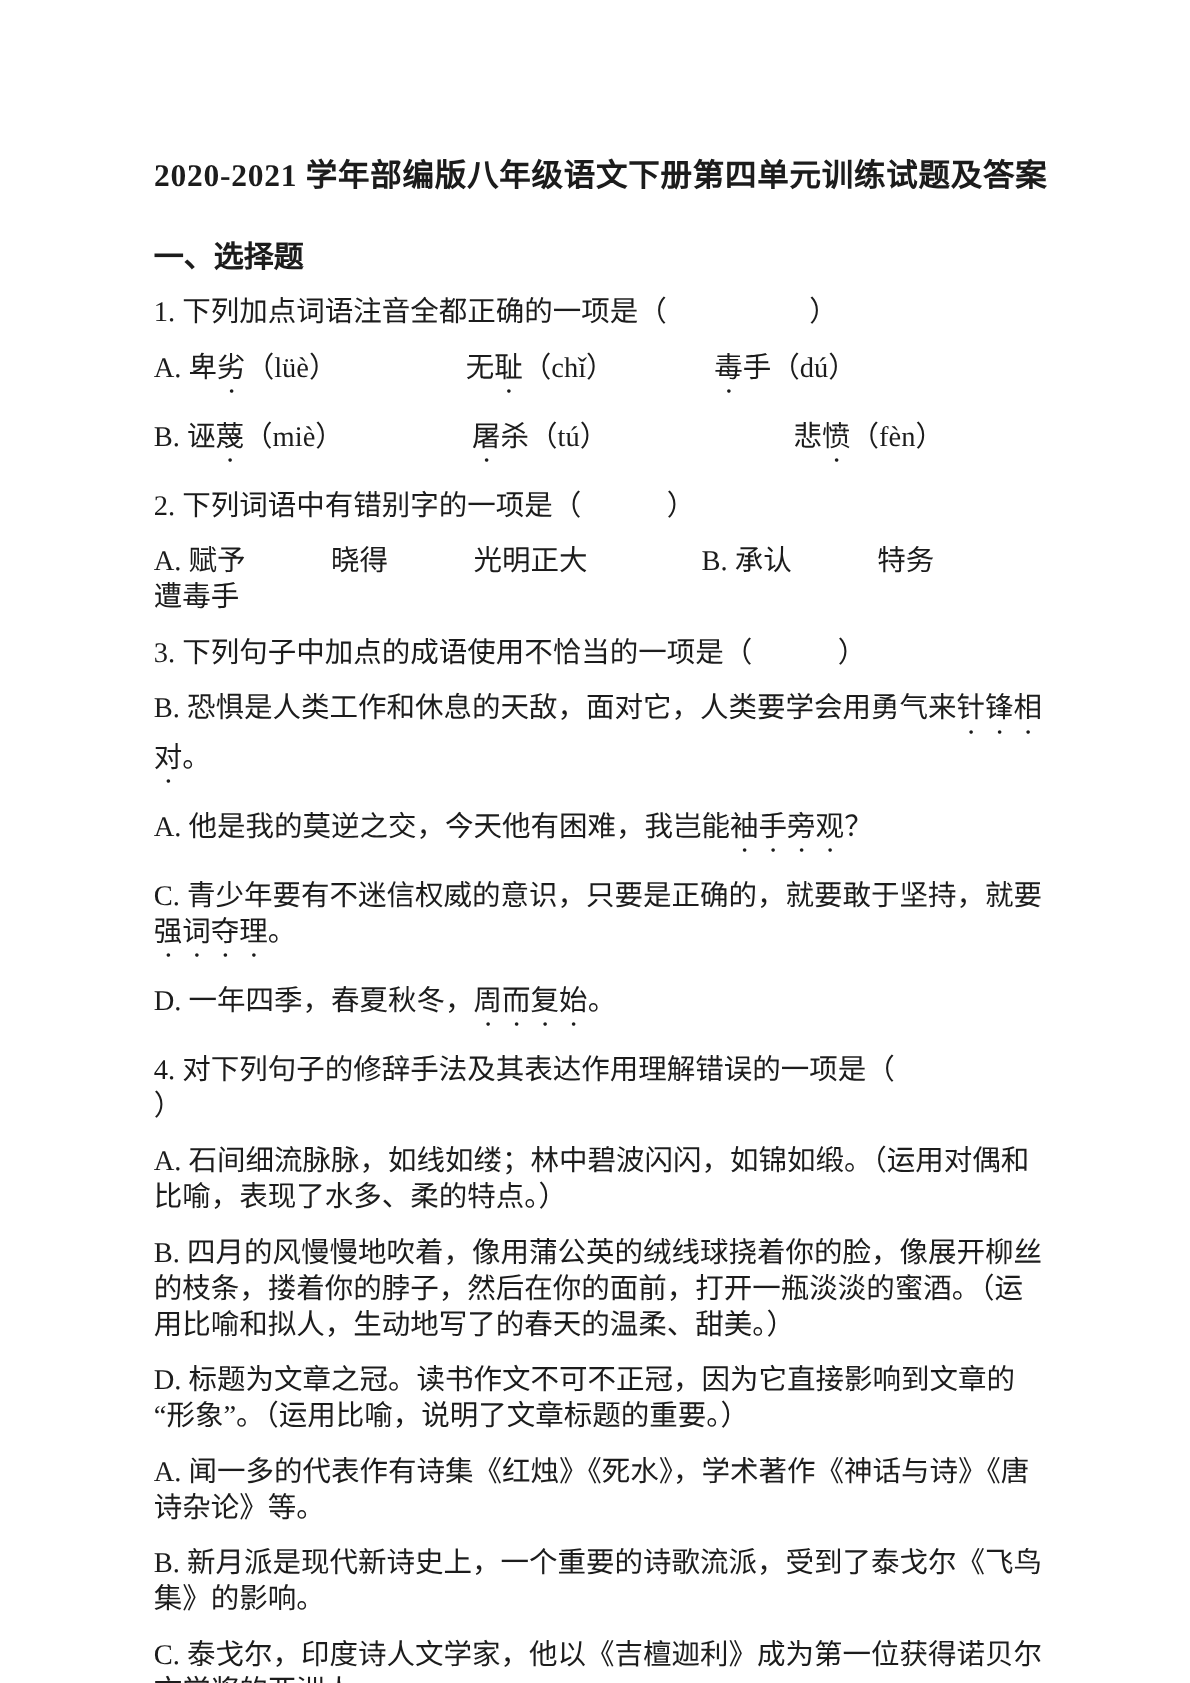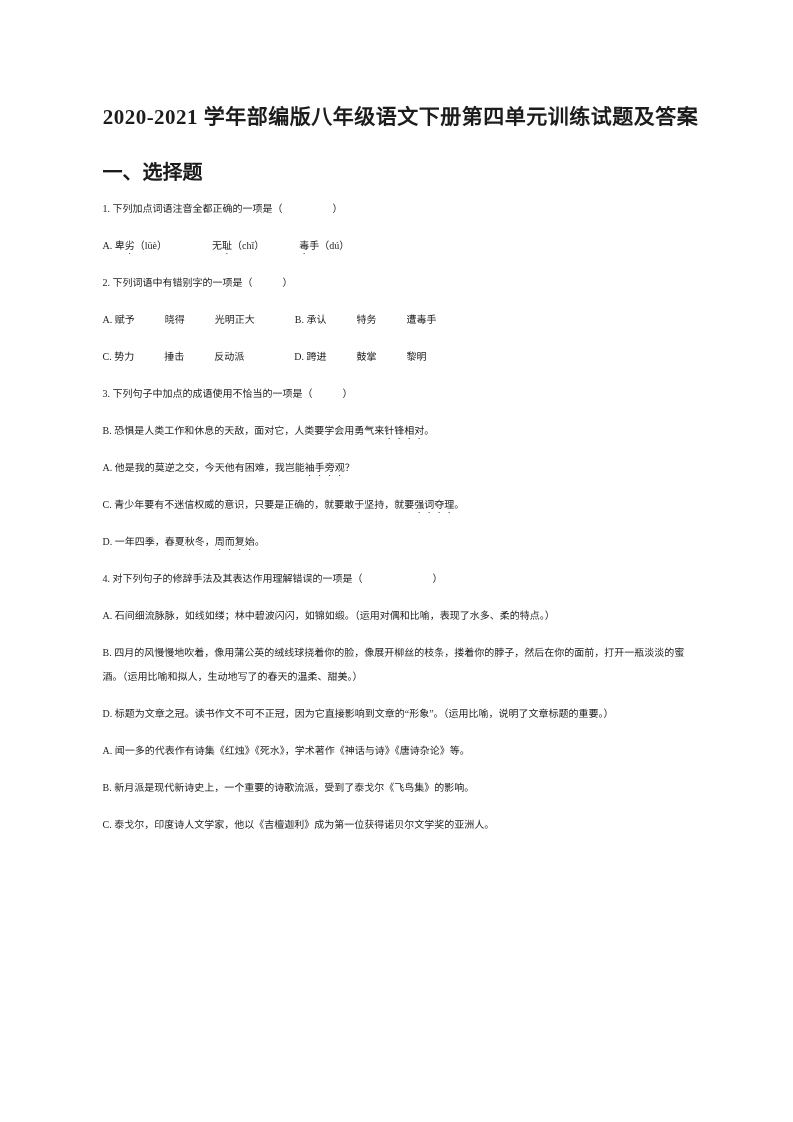--- a/index.html
+++ b/index.html
@@ -30,21 +30,21 @@
     margin: 0 0 29px 0;
     letter-spacing: 0.5px;
   }
   .section-heading {
     font-size: 20px;
     line-height: 24px;
     font-weight: bold;
     margin: 0;
   }
   .para {
-    font-size: 10px;
+    font-size: 19px;
     line-height: 24px;
     margin: 13px 0 0 0;
     white-space: pre-wrap;
     word-break: break-all;
   }
   .dot-run {
     -webkit-text-emphasis: filled dot #1c1c1c;
     text-emphasis: filled dot #1c1c1c;
     -webkit-text-emphasis-position: under;
     text-emphasis-position: under right;
@@ -53,23 +53,23 @@
 </head>
 <body>
 
 <div class="page">
   <div class="inner">
     <h1 class="title">2020-2021 学年部编版八年级语文下册第四单元训练试题及答案</h1>
     <h2 class="section-heading">一、选择题</h2>
     <div id="content">
         <p class="para"><span>1. 下列加点词语注音全都正确的一项是（　　　　　）</span></p>
         <p class="para"><span>A. 卑</span><span class="dot-run">劣</span><span>（lüè）　　　　　无</span><span class="dot-run">耻</span><span>（chǐ）　　　　</span><span class="dot-run">毒</span><span>手（dú）</span></p>
+        <p class="para"><span>B. 诬</span><span class="dot-run">蔑</span><span>（miè）　　　　　</span><span class="dot-run">屠</span><span>杀（tú）　　　　　　　悲</span><span class="dot-run">愤</span><span>（fèn）</span></p>
         <p class="para"><span>2. 下列词语中有错别字的一项是（　　　）</span></p>
         <p class="para"><span>A. 赋予　　　晓得　　　光明正大　　　　B. 承认　　　特务　　　遭毒手</span></p>
-        <p class="para"><span>C. 势力　　　捶击　　　反动派　　　　　D. 跨进　　　鼓掌　　　黎明</span></p>
         <p class="para"><span>3. 下列句子中加点的成语使用不恰当的一项是（　　　）</span></p>
         <p class="para"><span>B. 恐惧是人类工作和休息的天敌，面对它，人类要学会用勇气来</span><span class="dot-run">针锋相对</span><span>。</span></p>
         <p class="para"><span>A. 他是我的莫逆之交，今天他有困难，我岂能</span><span class="dot-run">袖手旁观</span><span>？</span></p>
         <p class="para"><span>C. 青少年要有不迷信权威的意识，只要是正确的，就要敢于坚持，就要</span><span class="dot-run">强词夺理</span><span>。</span></p>
         <p class="para"><span>D. 一年四季，春夏秋冬，</span><span class="dot-run">周而复始</span><span>。</span></p>
         <p class="para"><span>4. 对下列句子的修辞手法及其表达作用理解错误的一项是（　　　　　　　）</span></p>
         <p class="para"><span>A. 石间细流脉脉，如线如缕；林中碧波闪闪，如锦如缎。（运用对偶和比喻，表现了水多、柔的特点。）</span></p>
         <p class="para"><span>B. 四月的风慢慢地吹着，像用蒲公英的绒线球挠着你的脸，像展开柳丝的枝条，搂着你的脖子，然后在你的面前，打开一瓶淡淡的蜜酒。（运用比喻和拟人，生动地写了的春天的温柔、甜美。）</span></p>
         <p class="para"><span>D. 标题为文章之冠。读书作文不可不正冠，因为它直接影响到文章的“形象”。（运用比喻，说明了文章标题的重要。）</span></p>
         <p class="para"><span>A. 闻一多的代表作有诗集《红烛》《死水》，学术著作《神话与诗》《唐诗杂论》等。</span></p>

